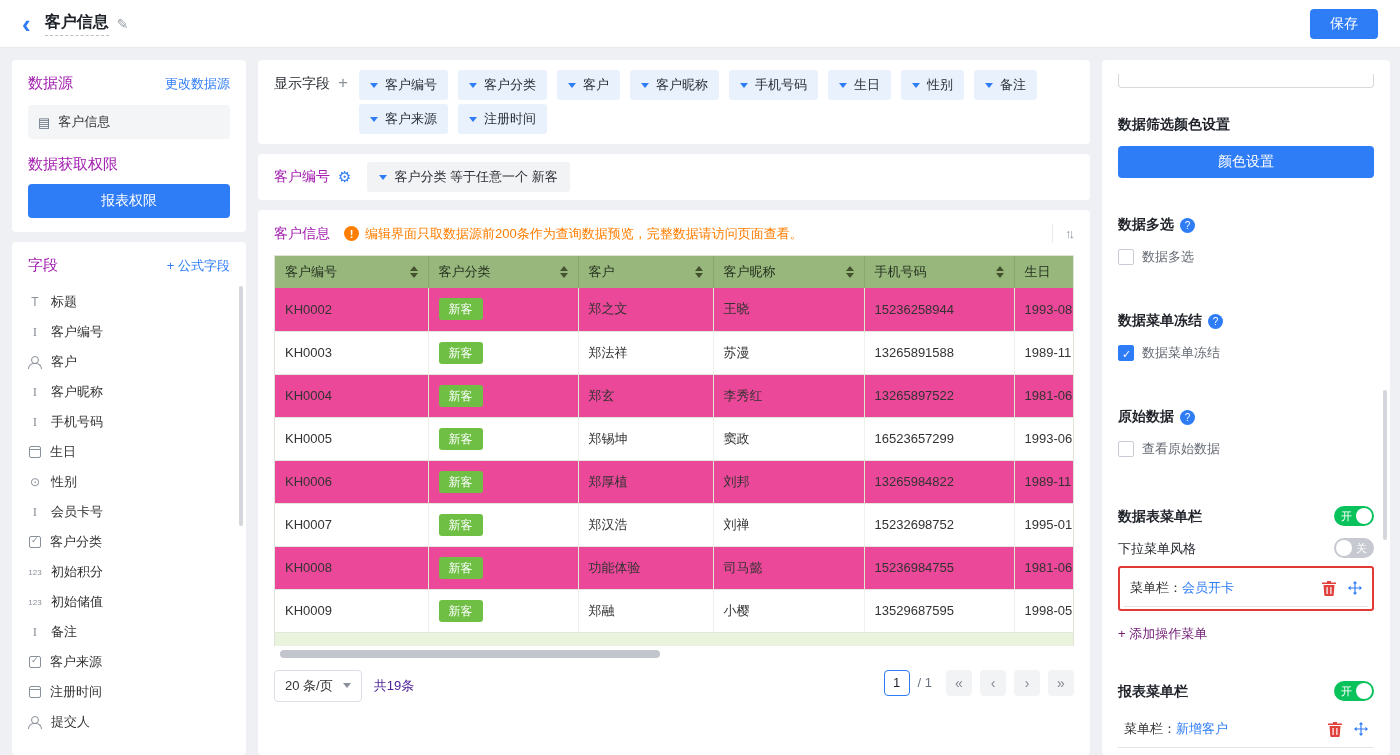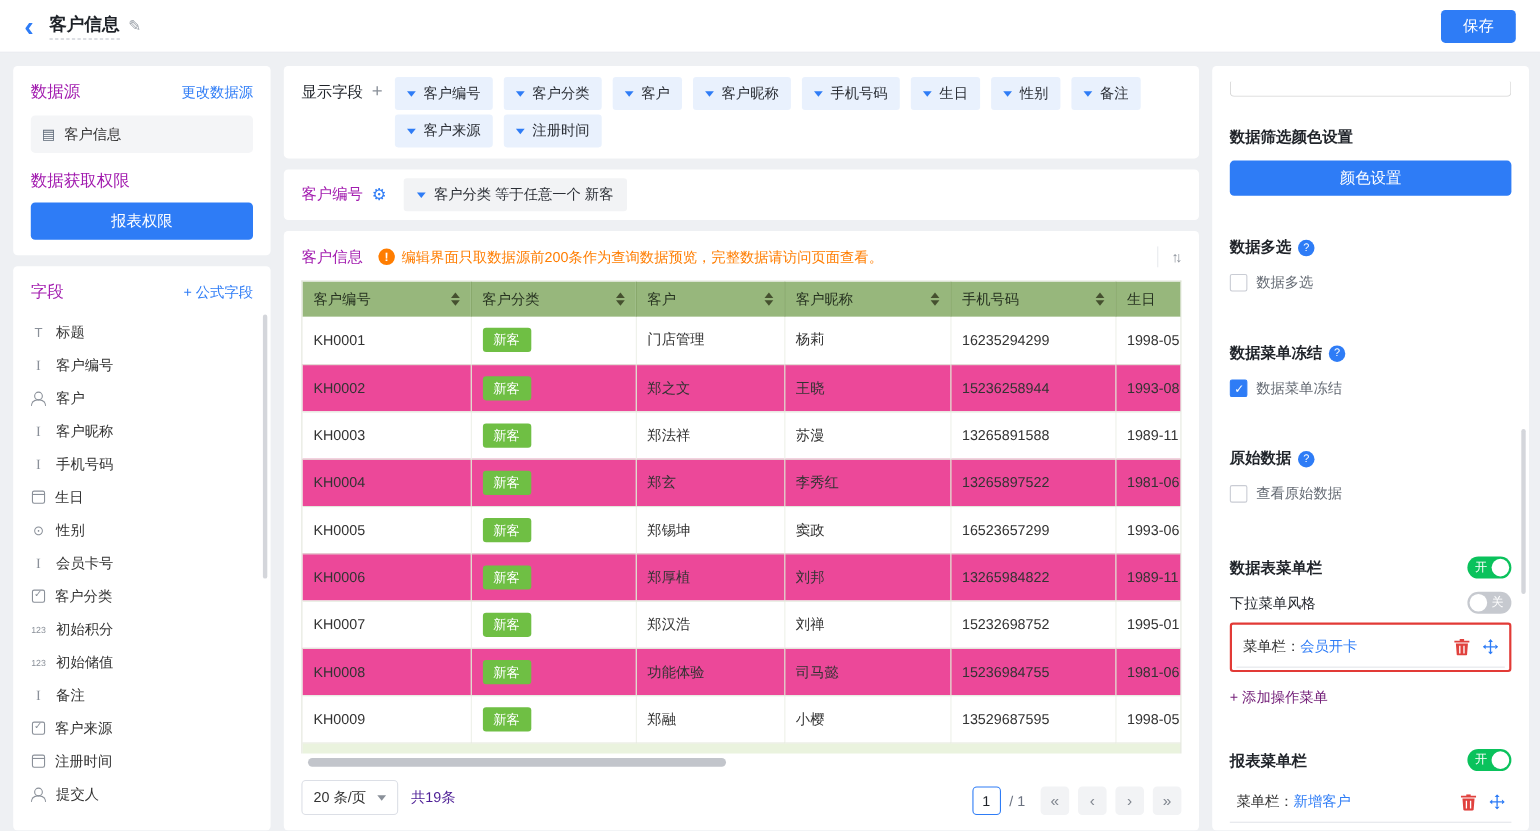--- a/index.html
+++ b/index.html
@@ -65,21 +65,21 @@
 .sortarrows{display:inline-flex;flex-direction:column;gap:2px;margin-left:6px;cursor:pointer}
 .sortarrows i{width:0;height:0;border-left:4px solid transparent;border-right:4px solid transparent;display:block}
 .sortarrows .up{border-bottom:5px solid #45502f}
 .sortarrows .dn{border-top:5px solid #45502f}
 td{height:43px;font-size:13px;color:#333;padding:0 10px;border-bottom:1px solid #e3e8dc;border-right:1px solid #eef1e9;background:#fff}
 tr.alt td{background:#ec4899;border-right-color:#dfe9d2}
 .badge{display:inline-block;background:#6fbf44;color:#fff;font-size:12px;border-radius:3px;padding:3px 10px;line-height:16px}
 .partial-row{height:13px;overflow:hidden;background:#eaf3de;padding-left:163px}
 .hscroll{height:8px;margin-top:4px;position:relative;flex:0 0 8px}
 .hscroll .thumb{position:absolute;left:6px;top:0;height:8px;width:380px;background:#c2c5cb;border-radius:4px;cursor:pointer}
-.pager{margin-top:12px;display:flex;align-items:flex-end;justify-content:space-between}
+.pager{margin-top:12px;display:flex;align-items:flex-start;justify-content:space-between}
 .pager-left{display:flex;align-items:center;gap:12px}
 .select{display:inline-flex;align-items:center;gap:10px;border:1px solid #dcdfe6;border-radius:4px;padding:6px 10px;font-size:13px;color:#333;cursor:pointer;background:#fff}
 .total{font-size:13px;color:#4c1d95}
 .pager-right{display:flex;align-items:center;gap:8px}
 .page-box{min-width:26px;height:26px;border:1px solid #2e7cf6;border-radius:4px;display:inline-flex;align-items:center;justify-content:center;font-size:13px;color:#1f2329;padding:0 4px}
 .total-pages{font-size:13px;color:#6b7280;margin-right:6px}
 .nav{width:26px;height:26px;border:none;background:#f2f3f5;border-radius:4px;color:#80868f;font-size:14px;cursor:pointer;font-family:inherit;line-height:1}
 
 .right-col{position:absolute;top:60px;left:1102px;width:288px;bottom:0;padding:14px 16px;overflow:hidden}
 .partial-box{height:14px;border:1px solid #d9d9d9;border-top:none;border-radius:0 0 4px 4px;margin-bottom:28px}
@@ -340,28 +340,20 @@
                   </span>
                 </th>
                 <th>
                   <span class="th-inner">
                     <span>生日</span>
                   </span>
                 </th>
               </tr>
             </thead>
           <tbody id="t-body">
-              <tr>
-                <td>KH0001</td>
-                <td><span class="badge">新客</span></td>
-                <td>门店管理</td>
-                <td>杨莉</td>
-                <td>16235294299</td>
-                <td>1998-05</td>
-              </tr>
               <tr class="alt">
                 <td>KH0002</td>
                 <td><span class="badge">新客</span></td>
                 <td>郑之文</td>
                 <td>王晓</td>
                 <td>15236258944</td>
                 <td>1993-08</td>
               </tr>
               <tr>
                 <td>KH0003</td>

